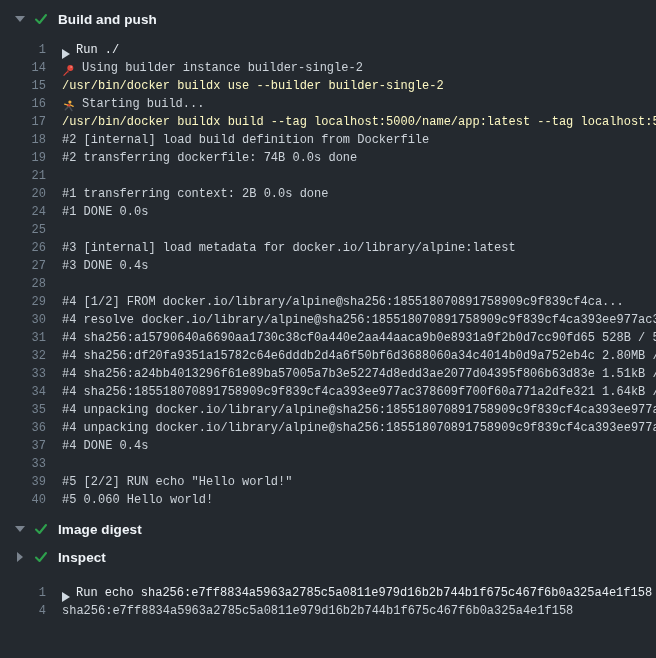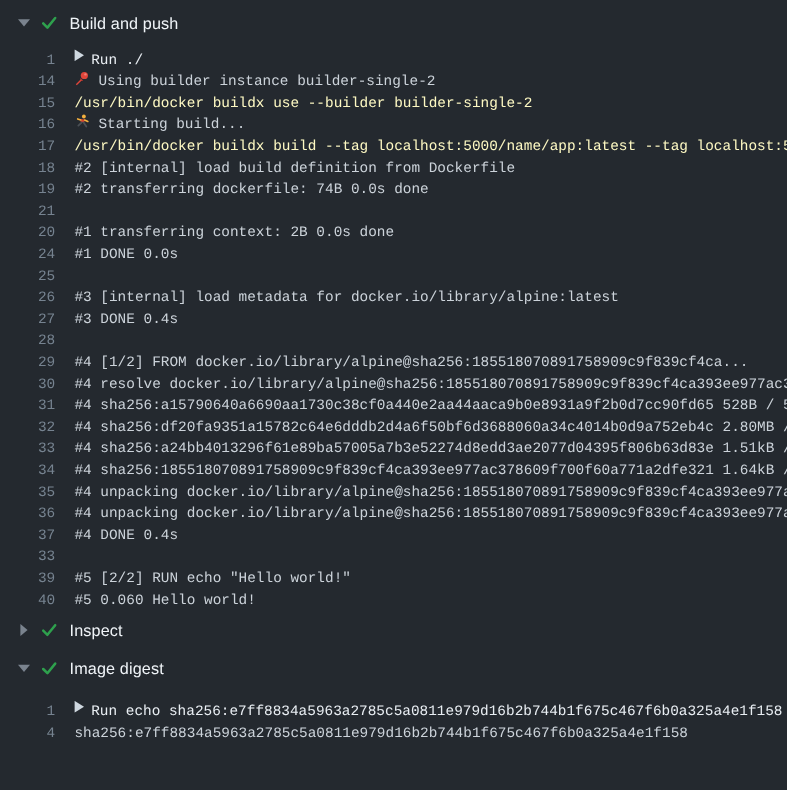--- a/index.html
+++ b/index.html
@@ -11,34 +11,34 @@
   .log-root{width:656px;height:658px;position:relative;}
   .sec-header{
     display:flex;align-items:center;height:28px;
     padding-left:15px;cursor:pointer;
   }
   .sec-header:first-child{margin-top:5px;}
   .chev{width:10px;min-width:10px;margin-right:9px;display:flex;align-items:center;justify-content:center;}
   .chev-down{width:0;height:0;border-left:5px solid transparent;border-right:5px solid transparent;border-top:6px solid #7a838e;}
   .chev-right{width:0;height:0;border-top:5px solid transparent;border-bottom:5px solid transparent;border-left:6px solid #7a838e;}
   .check{width:14px;min-width:14px;height:14px;margin-right:10px;display:flex;align-items:center;}
-  .sec-title{color:#f0f4f8;font-weight:normal;font-size:13.5px;letter-spacing:.1px;}
+  .sec-title{color:#f0f4f8;font-weight:bold;font-size:13.5px;letter-spacing:.1px;}
   .sec-body{padding-top:8px;padding-bottom:2px;}
   .sec-body.digest{padding-top:13px;}
   .mt4{margin-top:4px;}
   .line{
     display:flex;height:18px;line-height:18px;
     font-family:"Liberation Mono","DejaVu Sans Mono",monospace;
     font-size:12px;white-space:pre;overflow:hidden;
   }
   .lnum{
     width:46px;min-width:46px;text-align:right;color:#768390;
     margin-right:16px;cursor:pointer;user-select:none;
   }
-  .ltext{color:#ccd3da;display:flex;align-items:flex-start;}
+  .ltext{color:#ccd3da;display:flex;align-items:flex-end;}
   .ltext.cmd{color:#fef9c3;}
   .ltext.run{color:#e9eef3;}
   .runarrow{display:inline-block;margin-right:6px;line-height:0;}
   .emoji{display:inline-block;margin-right:7px;line-height:0;}
 </style>
 </head>
 <body>
 
 <div class="log-root">
 
@@ -89,43 +89,43 @@
       <div class="line"><span class="lnum">33</span><span class="ltext">#4 sha256:a24bb4013296f61e89ba57005a7b3e52274d8edd3ae2077d04395f806b63d83e 1.51kB / 1</span></div>
       <div class="line"><span class="lnum">34</span><span class="ltext">#4 sha256:185518070891758909c9f839cf4ca393ee977ac378609f700f60a771a2dfe321 1.64kB / 1</span></div>
       <div class="line"><span class="lnum">35</span><span class="ltext">#4 unpacking docker.io/library/alpine@sha256:185518070891758909c9f839cf4ca393ee977ac</span></div>
       <div class="line"><span class="lnum">36</span><span class="ltext">#4 unpacking docker.io/library/alpine@sha256:185518070891758909c9f839cf4ca393ee977ac</span></div>
       <div class="line"><span class="lnum">37</span><span class="ltext">#4 DONE 0.4s</span></div>
       <div class="line"><span class="lnum">33</span><span class="ltext"></span></div>
       <div class="line"><span class="lnum">39</span><span class="ltext">#5 [2/2] RUN echo "Hello world!"</span></div>
       <div class="line"><span class="lnum">40</span><span class="ltext">#5 0.060 Hello world!</span></div>
     </div>
 
+  <div class="sec-header mt4">
+    <span class="chev">
+        <span class="chev-down"></span>
+      </span>
+    <span class="check">
+      <svg width="14" height="14" viewBox="0 0 14 14">
+          <polyline points="2,7.5 5.5,11 12,3" fill="none" stroke="#2ea04d" stroke-width="2.1" stroke-linecap="round" stroke-linejoin="round"></polyline>
+        </svg>
+    </span>
+    <span class="sec-title">Image digest</span>
+  </div>
+
   <div class="sec-header">
     <span class="chev">
         <span class="chev-right"></span>
       </span>
     <span class="check">
       <svg width="14" height="14" viewBox="0 0 14 14">
           <polyline points="2,7.5 5.5,11 12,3" fill="none" stroke="#2ea04d" stroke-width="2.1" stroke-linecap="round" stroke-linejoin="round"></polyline>
         </svg>
     </span>
     <span class="sec-title">Inspect</span>
   </div>
-
-  <div class="sec-header mt4">
-    <span class="chev">
-        <span class="chev-down"></span>
-      </span>
-    <span class="check">
-      <svg width="14" height="14" viewBox="0 0 14 14">
-          <polyline points="2,7.5 5.5,11 12,3" fill="none" stroke="#2ea04d" stroke-width="2.1" stroke-linecap="round" stroke-linejoin="round"></polyline>
-        </svg>
-    </span>
-    <span class="sec-title">Image digest</span>
-  </div>
   <div class="sec-body digest">
       <div class="line"><span class="lnum">1</span><span class="ltext run"><span class="runarrow"><svg width="8" height="10" viewBox="0 0 8 10">
               <polygon points="0,0 8,5 0,10" fill="#cfd8e0"></polygon>
             </svg></span>Run echo sha256:e7ff8834a5963a2785c5a0811e979d16b2b744b1f675c467f6b0a325a4e1f158</span></div>
       <div class="line"><span class="lnum">4</span><span class="ltext">sha256:e7ff8834a5963a2785c5a0811e979d16b2b744b1f675c467f6b0a325a4e1f158</span></div>
     </div>
 
 </div>
 
 </body></html>

